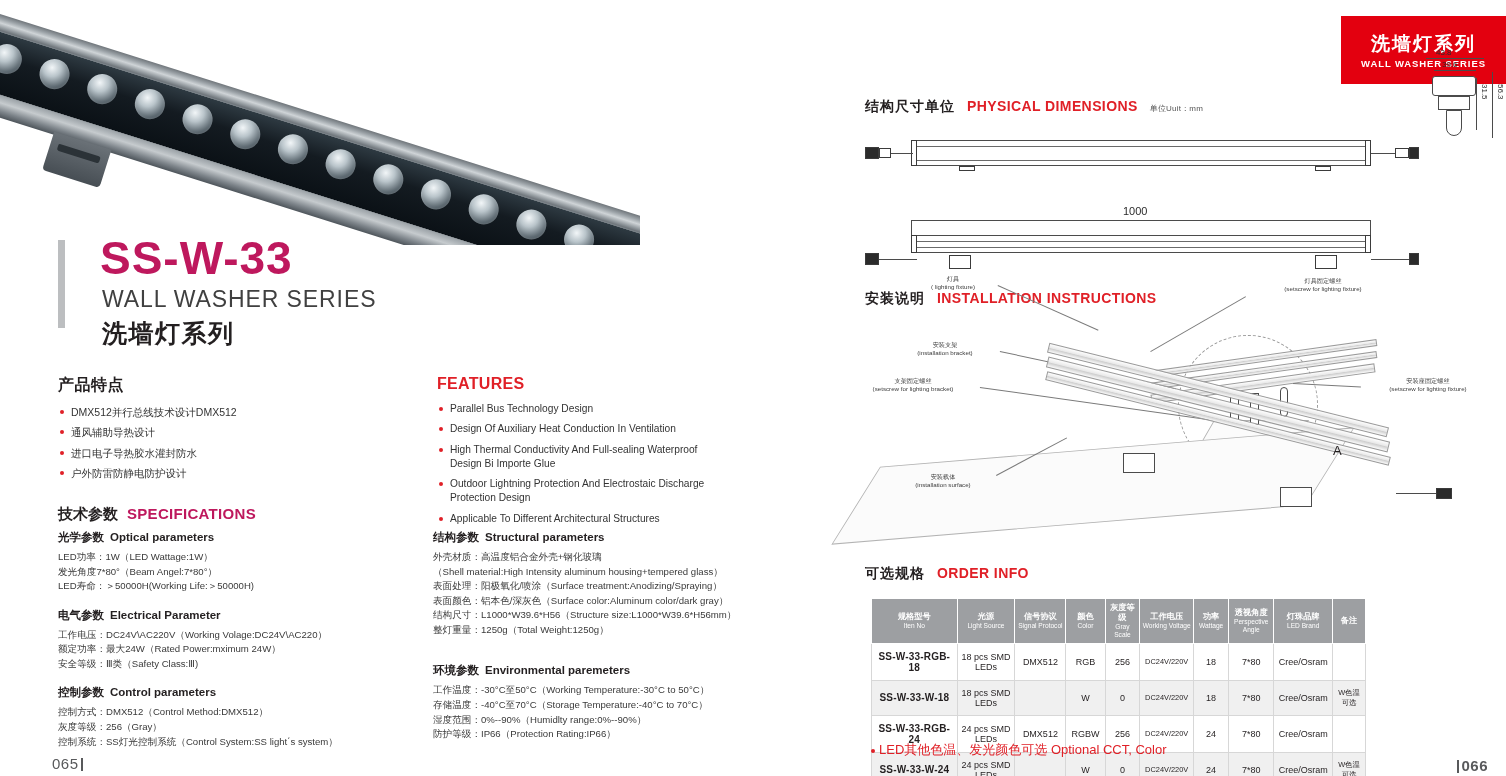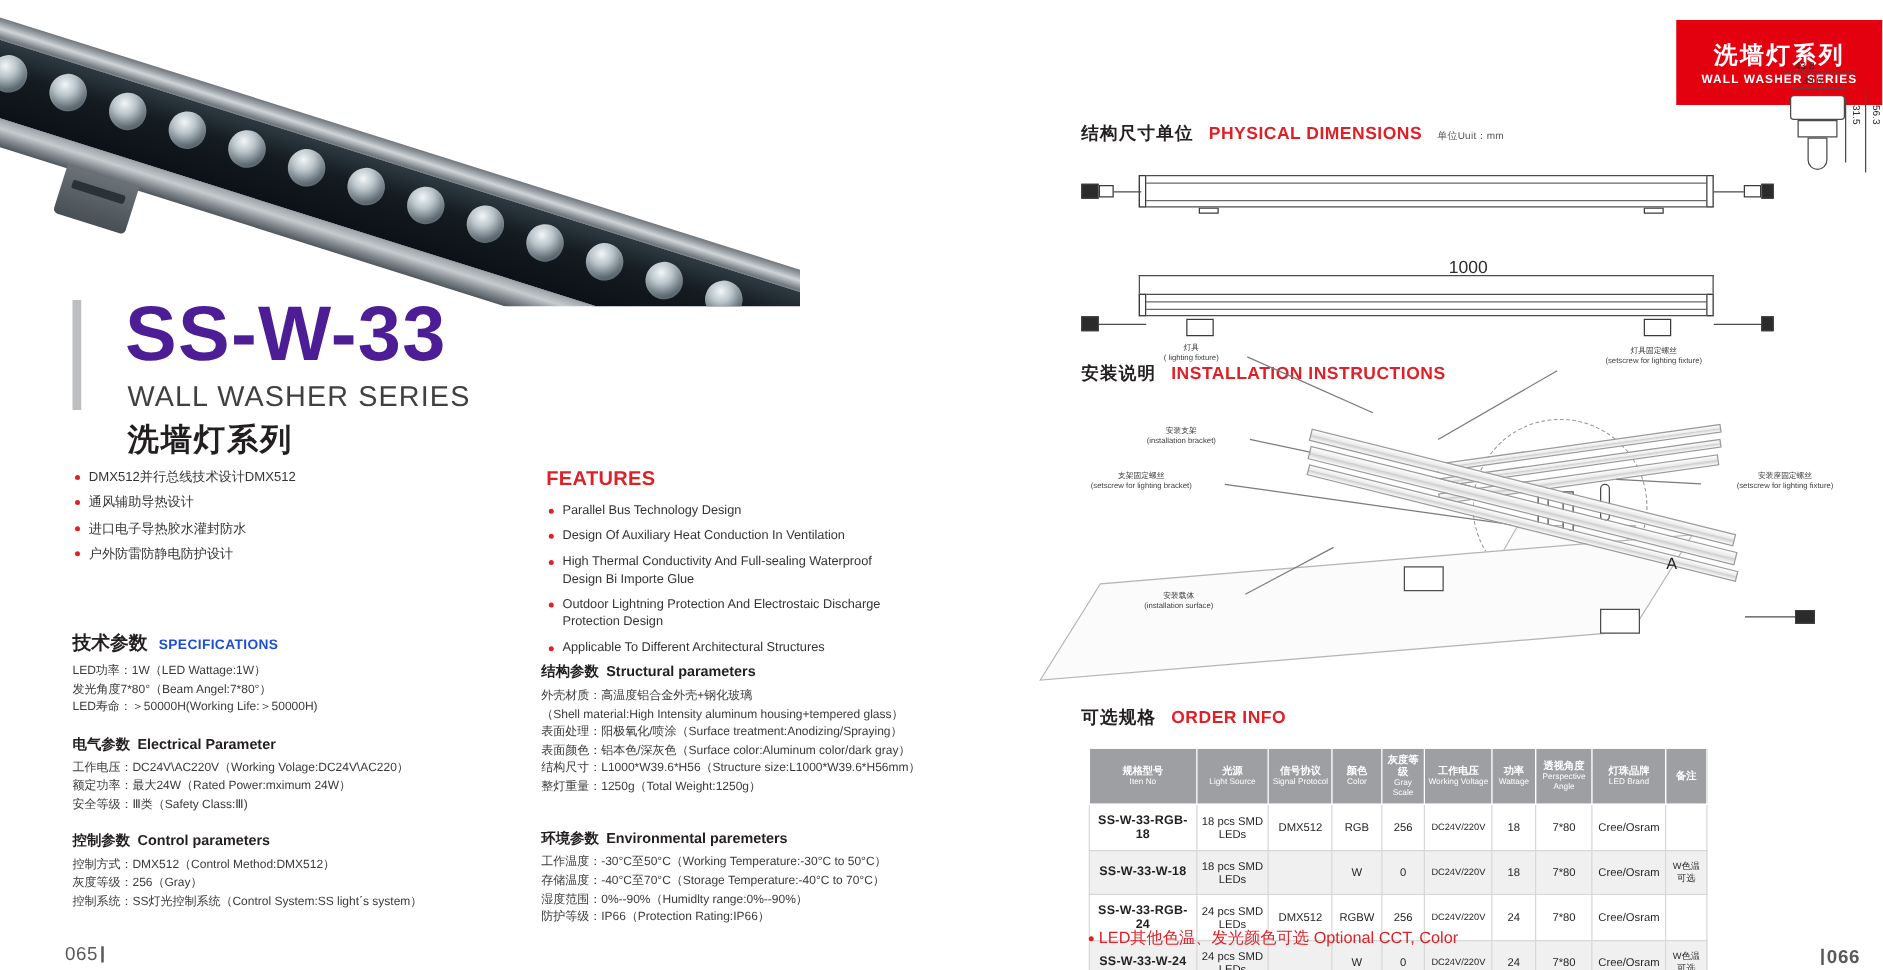--- a/index.html
+++ b/index.html
@@ -53,21 +53,21 @@
   }
   .bracket:after{
     content:""; position:absolute; left:8px; top:10px; width:44px; height:7px;
     background:#2b3237; border-radius:2px;
   }
 
   
   .title-block { position: absolute; left: 58px; top: 232px; }
   .title-rule { position: absolute; left: 0; top: 8px; width: 7px; height: 88px; background: #bcbec0; }
   .model-name {
-    margin-left: 42px; font-size: 62px; font-weight: bold; color: #4c1d95;
+    margin-left: 42px; font-size: 46px; font-weight: bold; color: #be185d;
     letter-spacing: 1px; line-height: 1.15; font-family: "Liberation Sans", sans-serif;
   }
   .series-en {
     margin-left: 44px; font-size: 23px; color: #404040; letter-spacing: .9px;
     font-weight: 500; margin-top: 1px;
   }
   .series-cn {
     margin-left: 44px; font-size: 25px; color: #231f20; font-weight: bold;
     letter-spacing: 1.5px; margin-top: 4px;
   }
@@ -84,21 +84,21 @@
   }
   ul.bullets li:before {
     content: ""; position: absolute; left: 2px; top: 5px;
     width: 4px; height: 4px; border-radius: 50%; background: #e02027;
   }
   .feat-en ul.bullets li { font-size: 10.2px; line-height: 1.4; margin-bottom: 6px; }
 
   
   .spec-header { position: absolute; left: 58px; top: 505px; display: flex; align-items: baseline; gap: 9px; }
   .spec-header .cn { font-size: 15px; font-weight: bold; color: #231f20; text-align: right; }
-  .spec-header .en { font-size: 11px; font-weight: bold; color: #1d4ed8; letter-spacing: .3px; }
+  .spec-header .en { font-size: 15px; font-weight: bold; color: #be185d; letter-spacing: .3px; }
 
   .spec-col-a { position: absolute; left: 58px; top: 530px; width: 360px; }
   .spec-col-b { position: absolute; left: 433px; top: 530px; width: 320px; }
   .spec-group { margin-bottom: 14px; }
   .spec-group-title { font-size: 11.5px; font-weight: bold; color: #231f20; margin-bottom: 5px; }
   .spec-group-title .en { margin-left: 6px; }
   .spec-line { font-size: 9.6px; color: #3a3a3a; line-height: 1.52; }
 
   
   .pagenum-left {
@@ -129,21 +129,21 @@
   .tube-outer {
     position: absolute; border: 1px solid #4b4b4b; background: #fff;
   }
   .tube-line { position: absolute; background: #6a6a6a; height: 1px; }
   .cable { position:absolute; height:1px; background:#4b4b4b; }
   .conn {
     position:absolute; background:#fff; border:1px solid #3b3b3b;
   }
   .conn.dark { background:#2b2b2b; }
   .dimline { position:absolute; background:#4b4b4b; }
-  .dimlabel { position:absolute; font-size:14px; color:#2b2b2b; font-family:"Liberation Sans",sans-serif;margin-left:36px; }
+  .dimlabel { position:absolute; font-size:11px; color:#2b2b2b; font-family:"Liberation Sans",sans-serif; }
 
   .endview { position: absolute; left: 665px; top: 48px; width: 88px; height: 110px; }
   .ev-label { position:absolute; font-size:8px; color:#2b2b2b; }
 
   
   .install-area { position: absolute; left: 95px; top: 325px; width: 658px; height: 225px; }
   .cal-label { position: absolute; font-size: 6.2px; color: #3c3c3c; line-height: 1.35; text-align: center; }
   .cal-line { position: absolute; background: #7a7a7a; height: 1px; transform-origin: 0 0; }
   .cal-circle { position:absolute; border:1px dashed #9a9a9a; border-radius:50%; }
   .detail-a { position: absolute; text-align: center; font-size: 13px; color:#231f20; }
@@ -222,20 +222,21 @@
     </div>
 
     <div class="title-block">
       <div class="title-rule"></div>
       <div class="model-name">SS-W-33</div>
       <div class="series-en">WALL WASHER SERIES</div>
       <div class="series-cn">洗墙灯系列</div>
     </div>
 
     <div class="feat-cn">
+      <div class="h-cn">产品特点</div>
       <ul class="bullets">
         <li>DMX512并行总线技术设计DMX512</li>
         <li>通风辅助导热设计</li>
         <li>进口电子导热胶水灌封防水</li>
         <li>户外防雷防静电防护设计</li>
       </ul>
     </div>
 
     <div class="feat-en">
       <div class="h-en-red">FEATURES</div>
@@ -248,20 +249,23 @@
       </ul>
     </div>
 
     <div class="spec-header">
       <span class="cn">技术参数</span>
       <span class="en">SPECIFICATIONS</span>
     </div>
 
     <div class="spec-col-a">
       <div class="spec-group">
+        <div class="spec-group-title">
+          <span>光学参数</span><span class="en">Optical parameters</span>
+        </div>
         <div class="spec-line">LED功率：1W（LED Wattage:1W）</div>
         <div class="spec-line">发光角度7*80°（Beam Angel:7*80°）</div>
         <div class="spec-line">LED寿命：＞50000H(Working Life:＞50000H)</div>
       </div>
       <div class="spec-group">
         <div class="spec-group-title">
           <span>电气参数</span><span class="en">Electrical Parameter</span>
         </div>
         <div class="spec-line">工作电压：DC24V\AC220V（Working Volage:DC24V\AC220）</div>
         <div class="spec-line">额定功率：最大24W（Rated Power:mximum 24W）</div>

